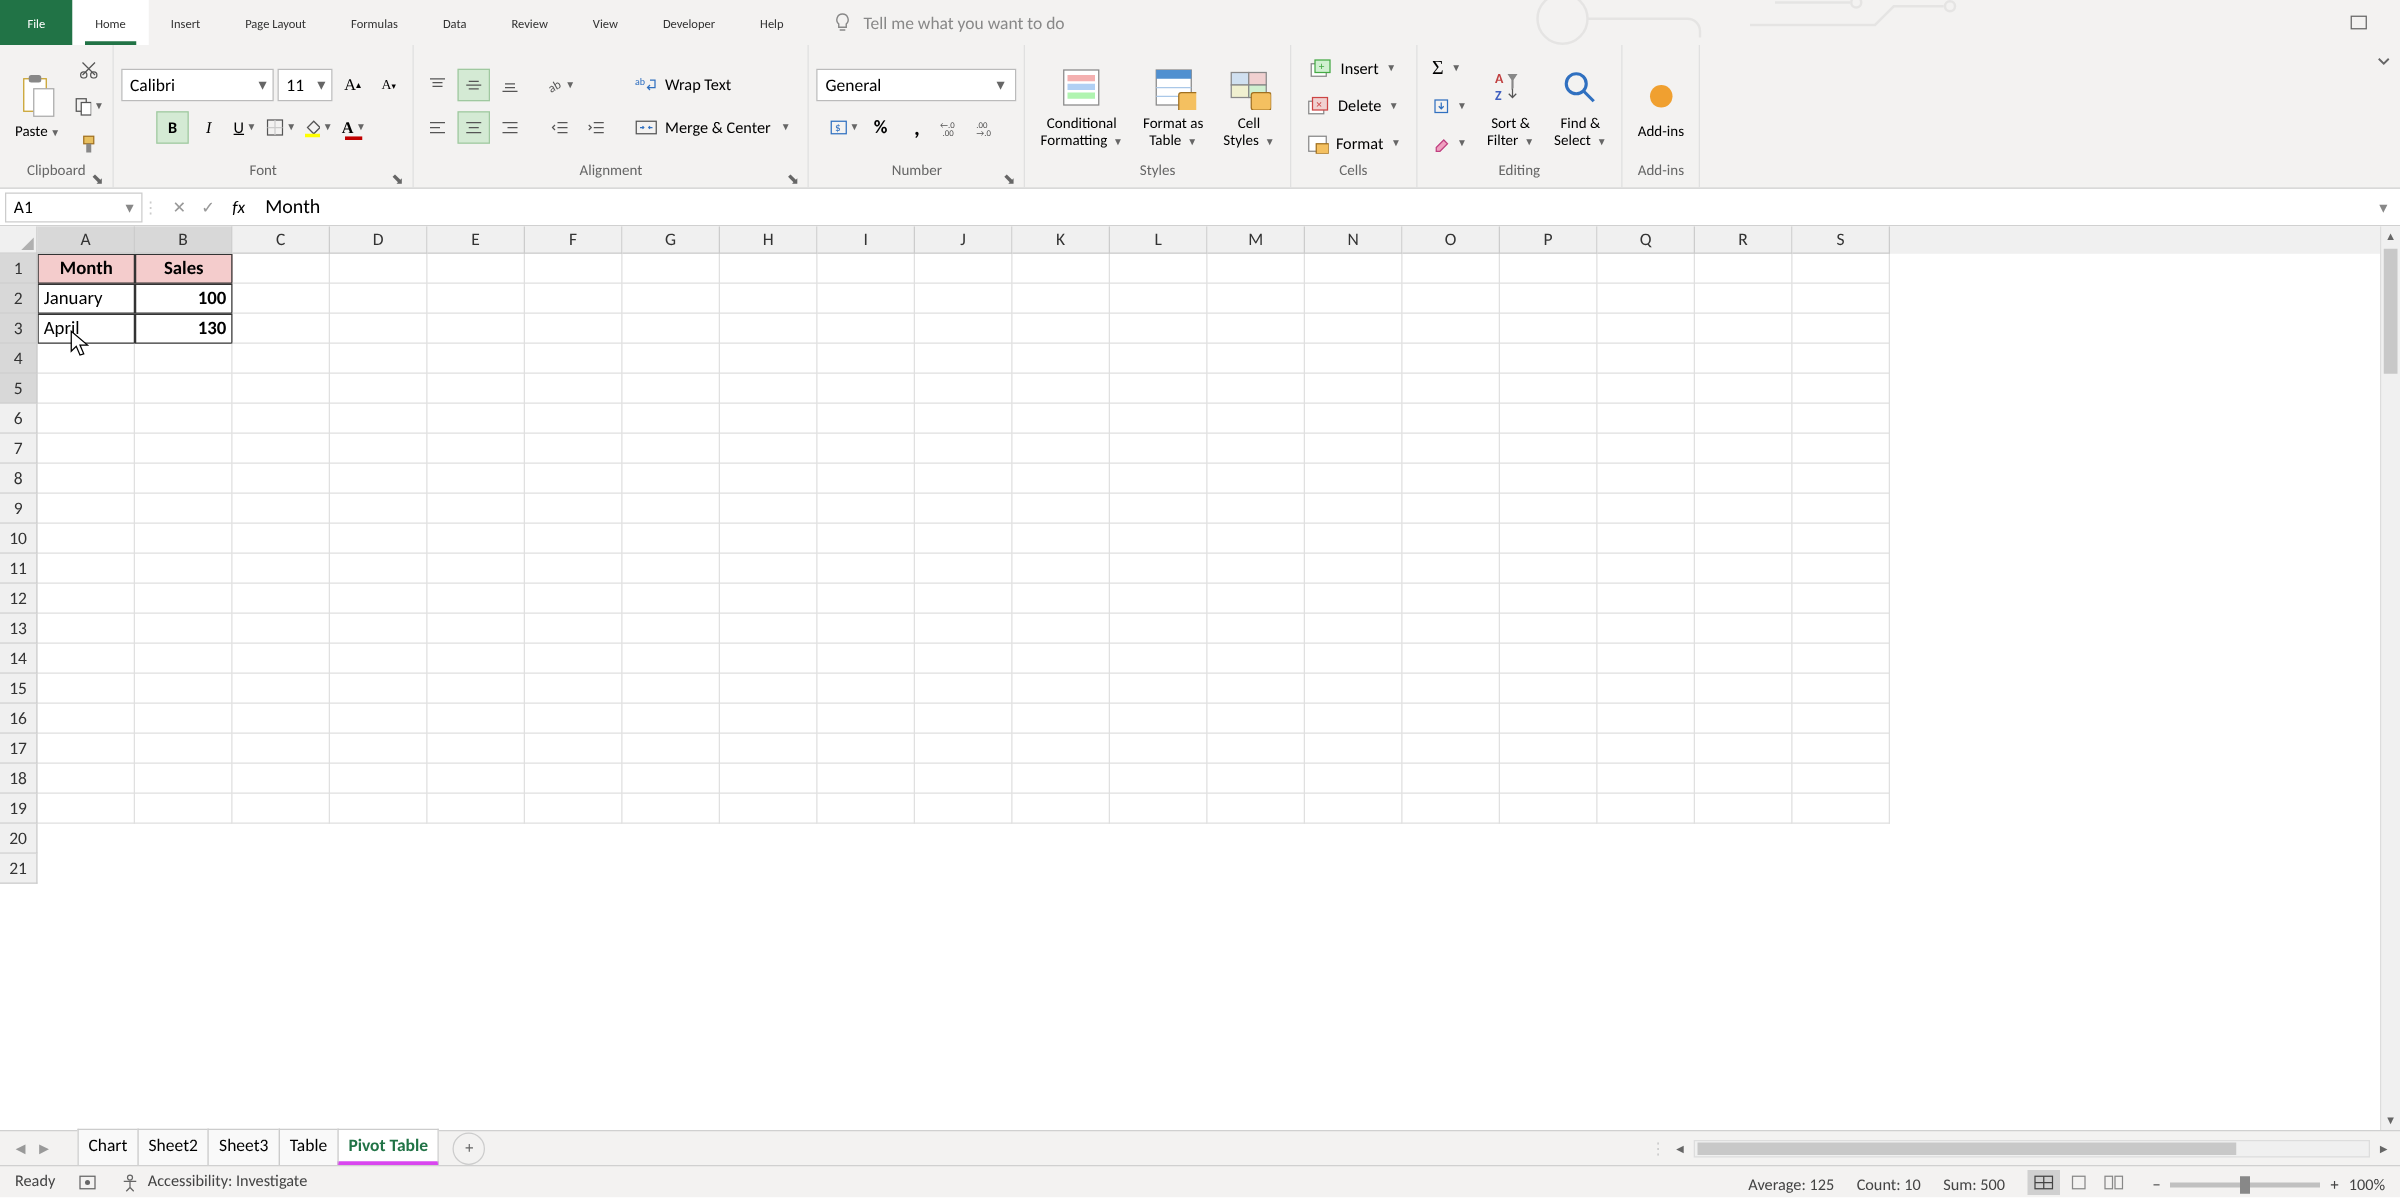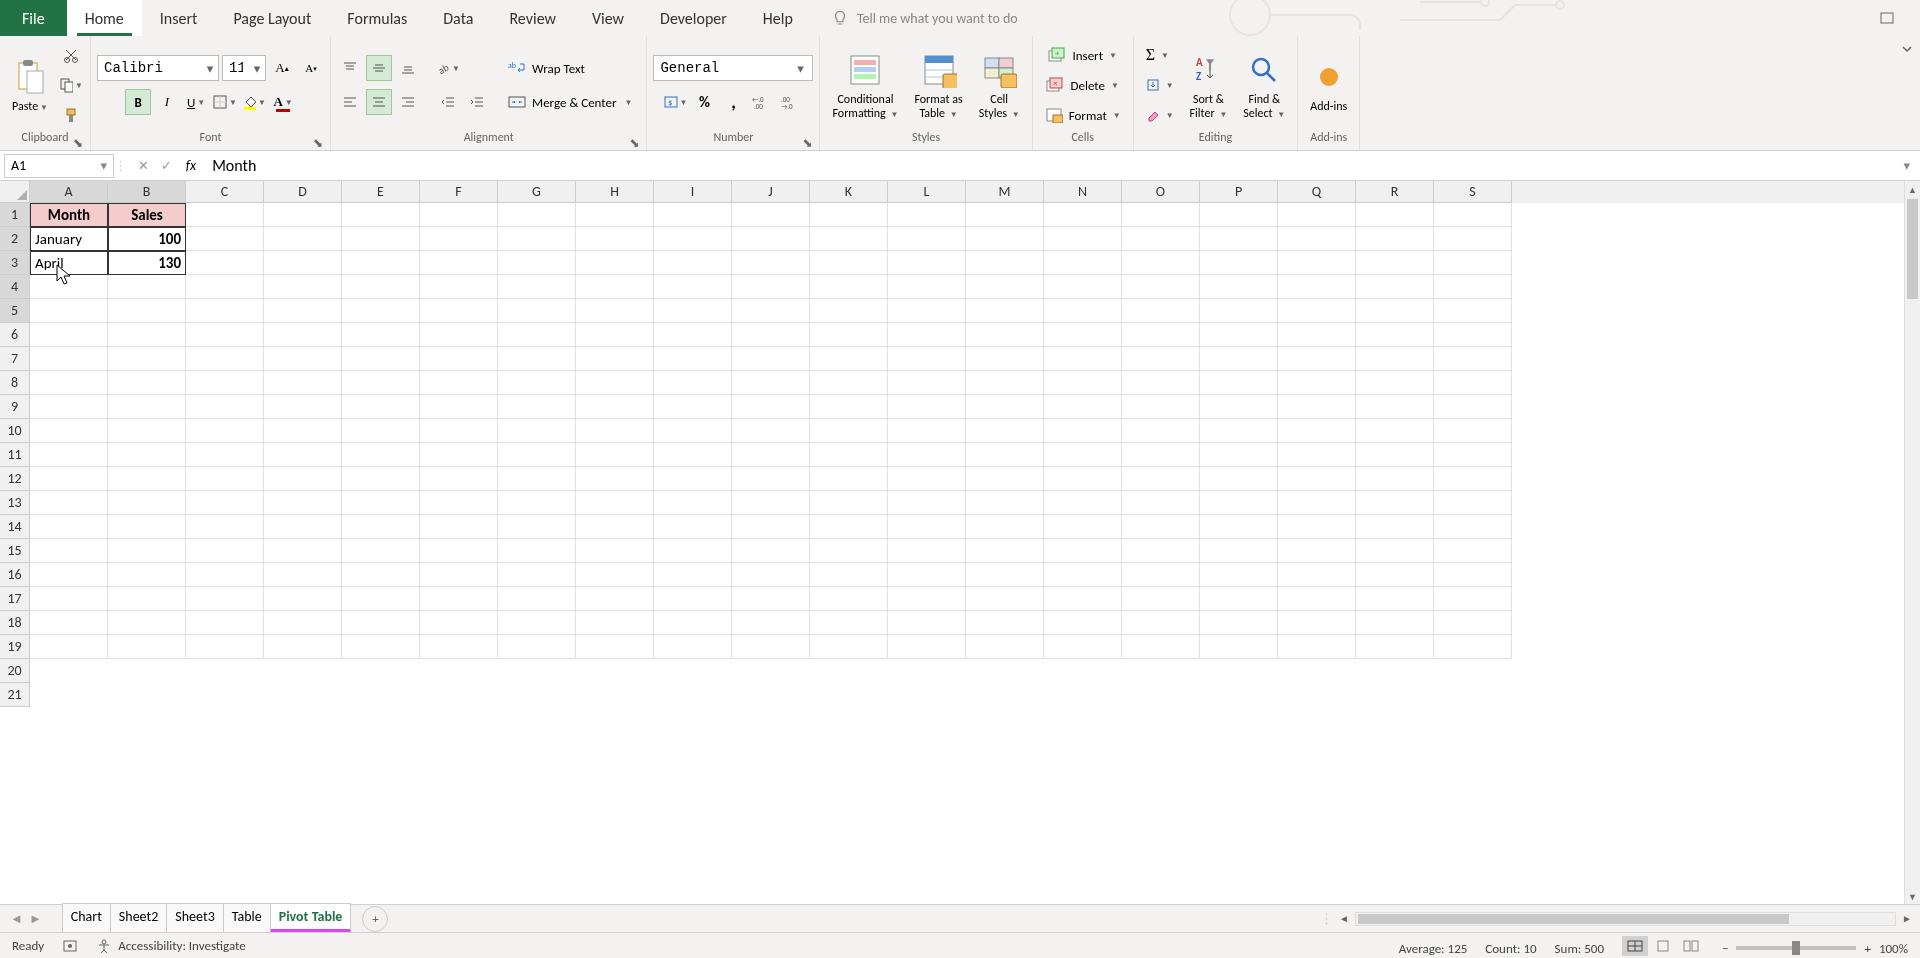--- a/index.html
+++ b/index.html
@@ -1,41 +1,41 @@
 <!DOCTYPE html>
 <html><head>
 <meta charset="utf-8">
 <style>
 * { margin: 0; padding: 0; box-sizing: border-box; font-family: "Segoe UI", Calibri, sans-serif; user-select: none; }
 body { width: 1920px; height: 958px; overflow: hidden; background: #fff; display: flex; flex-direction: column; font-size: 13px; }
 
 
 .tab-bar { height: 36px; display: flex; align-items: center; background: #f3f2f1; position: relative; }
-.tab { padding: 0 18px; height: 36px; display: flex; align-items: center; cursor: pointer; color: #333; font-size: 16px; }
+.tab { padding: 0 18px; height: 36px; display: flex; align-items: center; cursor: pointer; color: #333; font-size: 10px; }
 .tab.file { background: #217346; color: #fff; padding: 0 22px; }
 .tab.active { background: #fff; font-weight: 400; position: relative; }
 .tab.active::after { content: ""; position: absolute; bottom: 0; left: 10px; right: 10px; height: 3px; background: #217346; }
 .tell-me { display: flex; align-items: center; gap: 8px; margin-left: 20px; color: #888; font-size: 14px; }
 .tell-me svg { width: 18px; height: 18px; }
 .tab-bar .right { margin-left: auto; margin-right: 20px; }
 .deco-circuit { position: absolute; right: 300px; top: -10px; opacity: 0.15; pointer-events: none; }
 
 
 .ribbon { height: 115px; background: #f3f2f1; display: flex; border-bottom: 1px solid #d0d0d0; }
 .group { display: flex; flex-direction: column; padding: 4px 6px 2px; border-right: 1px solid #e0e0e0; }
 .group-content { flex: 1; display: flex; align-items: center; gap: 4px; }
 .group-label { text-align: center; color: #666; font-size: 12px; height: 18px; position: relative; }
 .group-label .launcher { position: absolute; right: 0; bottom: 0; width: 12px; height: 12px; cursor: pointer; }
 .big-btn { display: flex; flex-direction: column; align-items: center; justify-content: center; padding: 2px 6px; cursor: pointer; gap: 2px; min-width: 40px; height: 86px; }
 .big-btn .icon-box { height: 40px; display: flex; align-items: center; justify-content: center; }
 .big-btn .lbl { font-size: 12px; text-align: center; line-height: 1.2; }
 .small-btn { width: 26px; height: 26px; display: flex; align-items: center; justify-content: center; cursor: pointer; border: 1px solid transparent; }
 .small-btn.active { background: #d4ead4; border: 1px solid #a0c8a0; }
 .combo { display: flex; align-items: center; border: 1px solid #bbb; background: #fff; height: 26px; }
-.combo input { border: none; outline: none; padding: 0 6px; font-size: 14px; background: transparent; font-family: Liberation Mono, monospace; }
+.combo input { border: none; outline: none; padding: 0 6px; font-size: 14px; background: transparent; }
 .combo .arrow { width: 16px; text-align: center; color: #666; cursor: pointer; }
 .row2 { display: flex; gap: 3px; }
 .col-stack { display: flex; flex-direction: column; gap: 4px; justify-content: center; }
 .dropdown-arrow { font-size: 8px; color: #666; margin-left: 2px; }
 .med-btn { display: flex; align-items: center; padding: 0 6px; height: 26px; cursor: pointer; gap: 4px; }
 .wide-btn { display: flex; align-items: center; padding: 0 8px; height: 26px; cursor: pointer; gap: 6px; min-width: 140px; }
 .cells-btn { display: flex; align-items: center; gap: 6px; padding: 2px 6px; height: 26px; cursor: pointer; }
 
 
 .formula-bar { height: 30px; display: flex; align-items: center; border-bottom: 1px solid #d0d0d0; }

